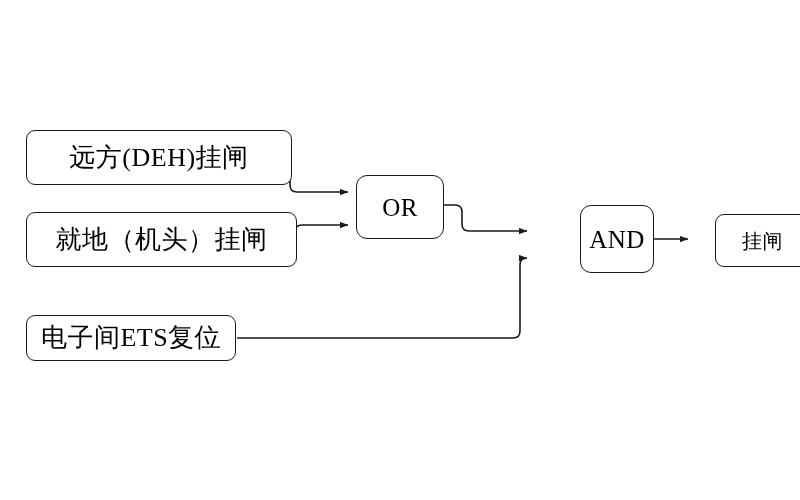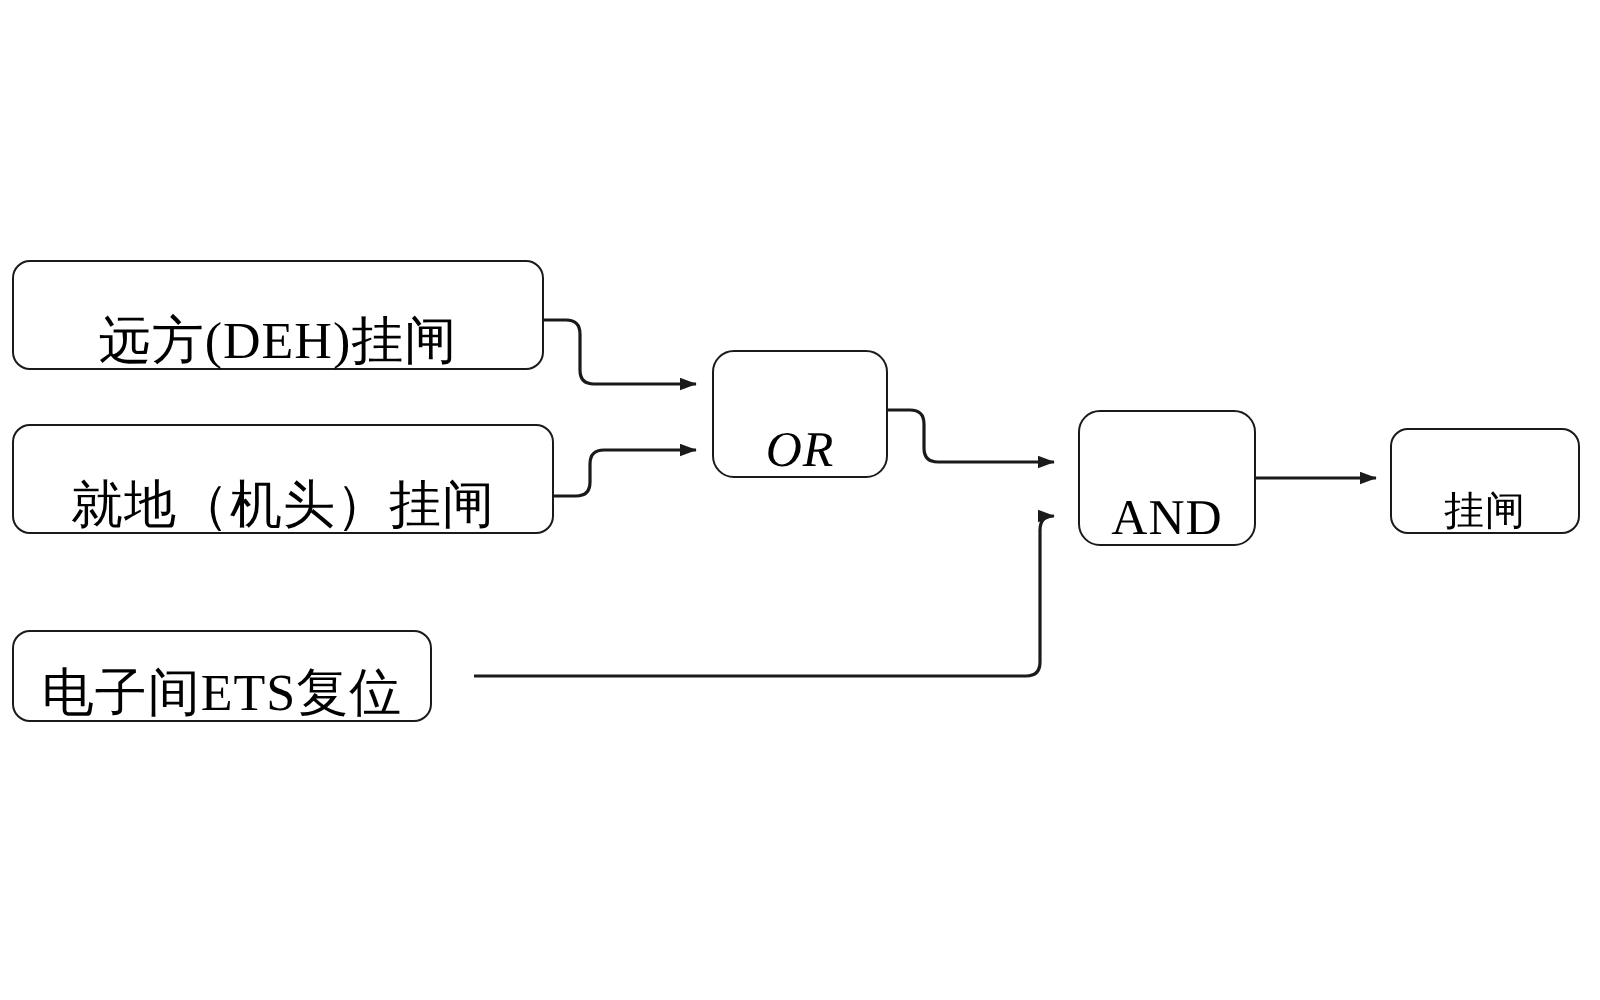--- a/index.html
+++ b/index.html
@@ -27,25 +27,26 @@
     height: 500px;
     pointer-events: none;
   }
   .node {
     position: absolute;
     box-sizing: border-box;
     background: #ffffff;
     border: 1.6px solid #1a1a1a;
     border-radius: 9px;
     display: flex;
-    align-items: flex-end;
+    align-items: center;
     justify-content: center;
     color: #000000;
     line-height: 1;
     white-space: nowrap;
+    margin-left: 20px;
   }
   .node-label {
     display: block;
     color: #000000;
   }
   .input-node {
     font-size: 26px;
     letter-spacing: 0.5px;
   }
   .gate-node {
@@ -55,22 +56,22 @@
   }
   .output-node {
     font-size: 20px;
     letter-spacing: 0.5px;
   }
 
   
   #node-remote-deh   { left: 6px;   top: 130px; width: 266px; height: 55px; }
   #node-local-head   { left: 6px;   top: 212px; width: 271px; height: 55px; }
   #node-ets-reset    { left: 6px;   top: 315px; width: 210px; height: 46px; }
-  #node-or-gate      { left: 356px; top: 175px; width: 88px;  height: 64px; border-radius: 11px; font-style: italic; }
-  #node-and-gate     { left: 539px; top: 205px; width: 89px;  height: 68px; border-radius: 11px; }
+  #node-or-gate      { left: 336px; top: 175px; width: 88px;  height: 64px; border-radius: 11px; }
+  #node-and-gate     { left: 560px; top: 205px; width: 74px;  height: 68px; border-radius: 11px; }
   #node-output-latch { left: 695px; top: 214px; width: 95px;  height: 53px; }
 </style>
 </head>
 <body>
 
 <div id="diagram-root">
 
   <svg id="wire-layer" viewBox="0 0 800 500" width="800" height="500" xmlns="http://www.w3.org/2000/svg">
     <defs>
       <marker id="arrow-head" markerWidth="9" markerHeight="9" refX="8.2" refY="3.2" orient="auto" markerUnits="userSpaceOnUse">

